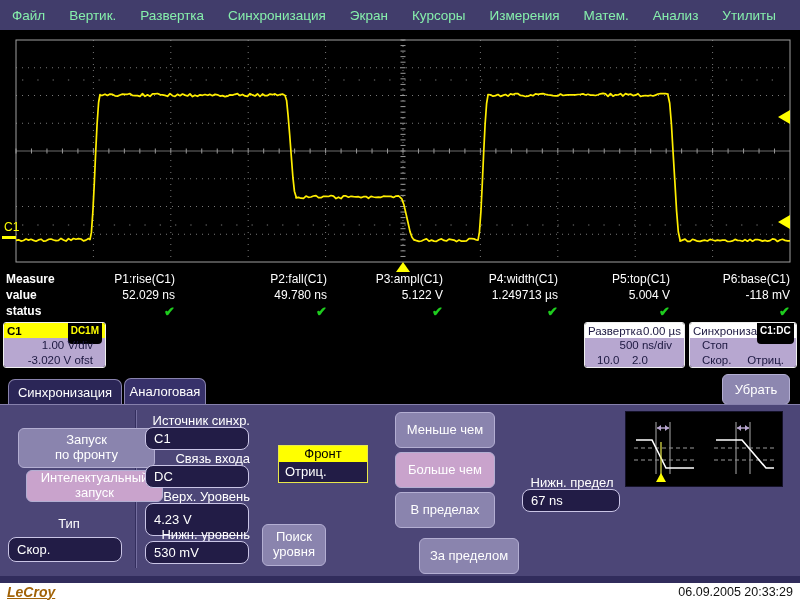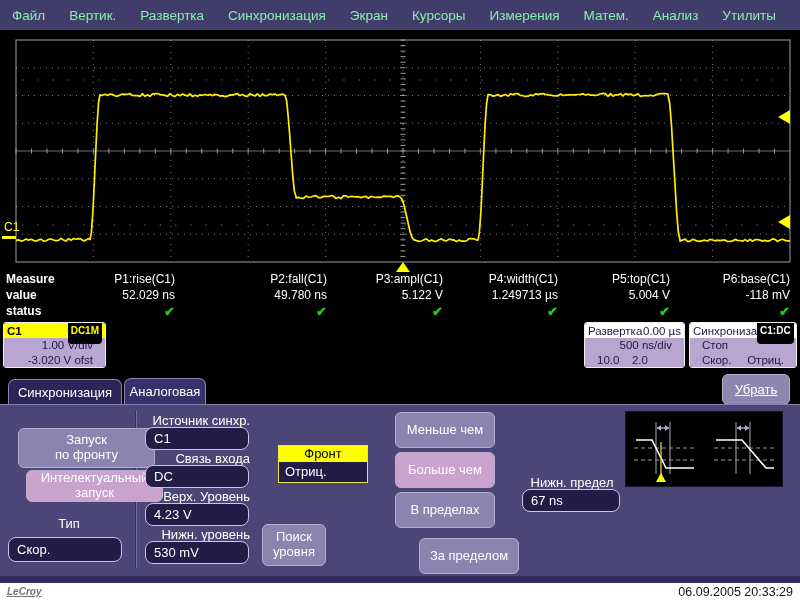--- a/index.html
+++ b/index.html
@@ -46,39 +46,39 @@
             border-left:1px solid #332e5e;border-right:1px solid #756fa0;}
   .btn{position:absolute;border-radius:6px;border:1px solid #b3aed2;background:#8a84ae;color:#fff;
        font-size:13px;display:flex;align-items:center;justify-content:center;text-align:center;
        line-height:1.15;box-sizing:border-box;cursor:default;}
   .btn-sel{background:#c9a3cc;}
   .btn-edge{left:18px;top:428px;width:137px;height:40px;}
   .btn-smart{left:26px;top:470px;width:137px;height:32px;}
   .btn-find{left:262px;top:524px;width:64px;height:42px;}
   .btn-close{position:absolute;right:10px;top:374px;width:68px;height:31px;border-radius:6px;
              border:1px solid #b3aed2;background:#8d87b0;color:#fff;font-size:13px;
-             display:flex;align-items:center;justify-content:center;box-sizing:border-box;cursor:default;text-decoration:underline;}
+             display:flex;align-items:center;justify-content:center;box-sizing:border-box;cursor:default;}
   .cond-btn{left:395px;width:100px;height:36px;}
   .lbl{position:absolute;color:#fff;font-size:13px;white-space:nowrap;}
   .lbl-r{text-align:right;}
   .lbl-c{text-align:center;}
   .fld{position:absolute;background:#221c46;border:1px solid #cac5e6;border-radius:8px;color:#fff;
        font-size:13px;display:flex;align-items:center;padding:0 8px;box-sizing:border-box;cursor:default;}
   .slope-group{position:absolute;left:278px;top:445px;width:90px;border:1px solid #e8e84a;box-sizing:border-box;}
   .slope-label{background:#ffff00;color:#000;font-size:13px;text-align:center;height:16px;line-height:16px;}
   .slope-field{background:#221c46;color:#fff;font-size:13px;height:20px;line-height:20px;padding-left:6px;}
   .diag{position:absolute;left:625px;top:411px;width:158px;height:76px;background:#000;
         border:1px solid #151229;box-sizing:border-box;}
   .desc-text{position:absolute;left:606px;top:492px;width:190px;text-align:center;color:#fff;
              font-size:13.5px;line-height:1.25;}
   
   .bottomstrip{position:absolute;top:576px;left:0;width:800px;height:7px;background:#312c5c;}
   .footer{position:absolute;top:583px;left:0;width:800px;height:17px;background:#fff;display:flex;
           justify-content:space-between;align-items:center;padding:0 7px;box-sizing:border-box;}
-  .brand{color:#737373;font-weight:bold;font-style:italic;text-decoration:underline;font-size:10px;}
+  .brand{color:#a16207;font-weight:bold;font-style:italic;text-decoration:underline;font-size:14px;}
   .datetime{color:#111;font-size:12.5px;}
 </style>
 </head>
 <body>
 
 <div id="app">
 
   <div class="menubar">
       <span class="menu-item">Файл</span>
       <span class="menu-item">Вертик.</span>
@@ -297,21 +297,21 @@
   <div class="lbl lbl-c" style="left:10px;top:516px;width:118px;">Тип</div>
   <div class="fld" style="left:8px;top:537px;width:114px;height:25px;">Скор.</div>
 
   <div class="lbl lbl-r" style="left:145px;top:413px;width:105px;">Источник синхр.</div>
   <div class="fld" style="left:145px;top:427px;width:104px;height:23px;">C1</div>
 
   <div class="lbl lbl-r" style="left:145px;top:451px;width:105px;">Связь входа</div>
   <div class="fld" style="left:145px;top:465px;width:104px;height:23px;">DC</div>
 
   <div class="lbl lbl-r" style="left:145px;top:489px;width:105px;">Верх. Уровень</div>
-  <div class="fld" style="left:145px;top:503px;width:104px;height:23px;">4.23 V</div>
+  <div class="fld" style="left:145px;top:503px;width:104px;height:33px;">4.23 V</div>
 
   <div class="lbl lbl-r" style="left:145px;top:527px;width:105px;">Нижн. уровень</div>
   <div class="fld" style="left:145px;top:541px;width:104px;height:23px;">530 mV</div>
 
   <div class="slope-group">
     <div class="slope-label">Фронт</div>
     <div class="slope-field">Отриц.</div>
   </div>
 
   <div class="btn btn-find" id="btn-find" style="white-space: pre-line;">Поиск

